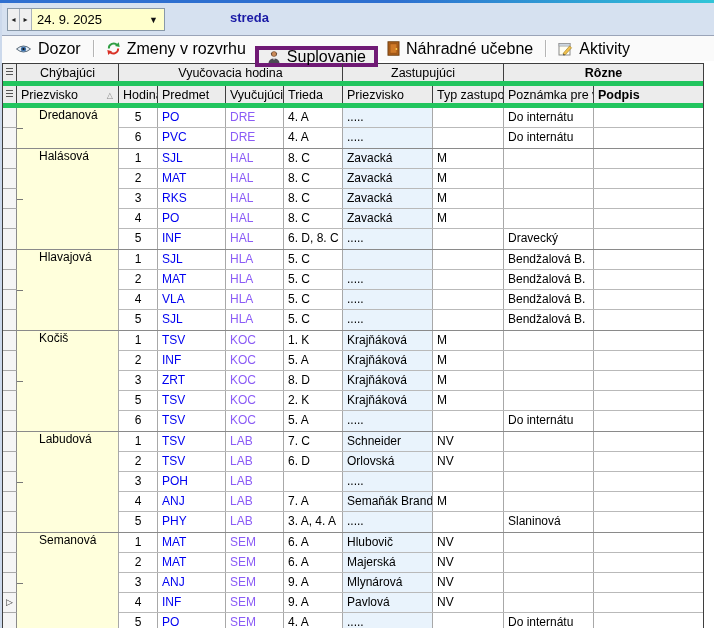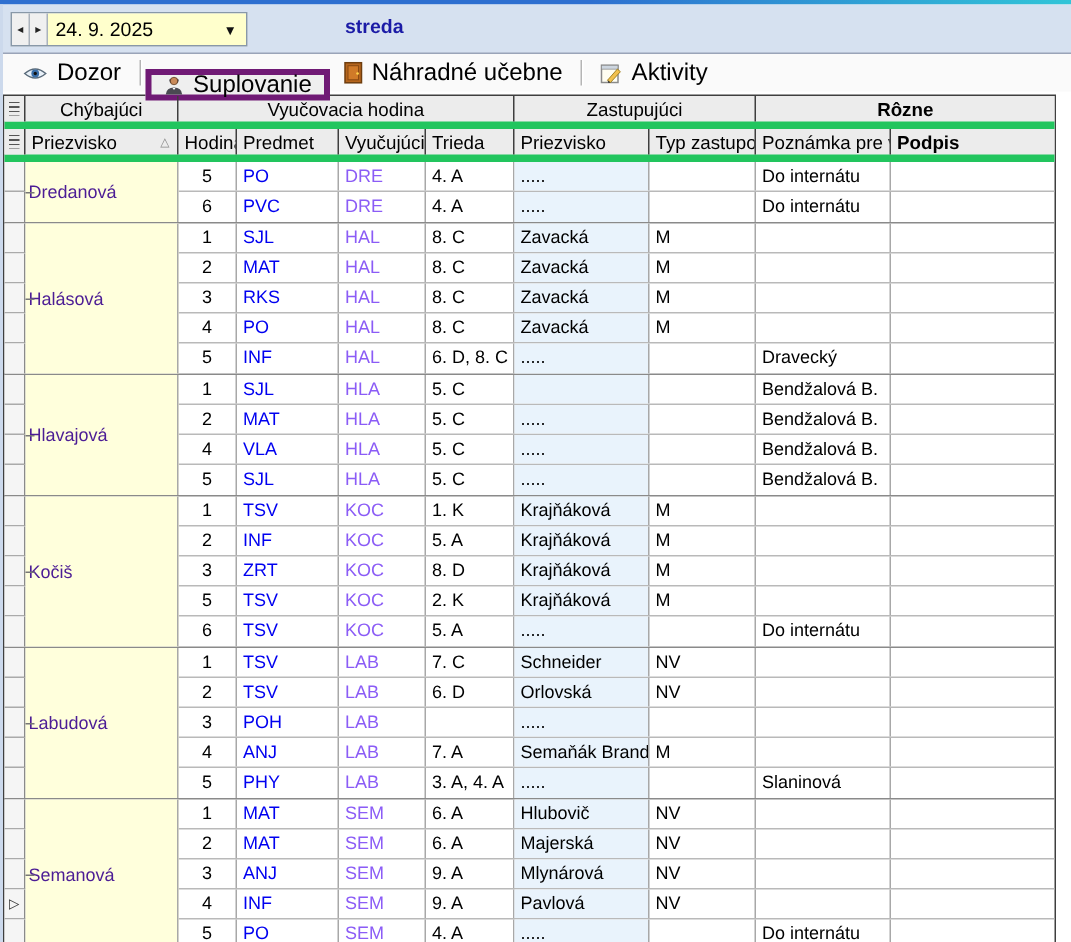--- a/index.html
+++ b/index.html
@@ -58,22 +58,22 @@
   .group { display:flex; border-bottom:1px solid #8a8a8a; }
   .group:last-child { border-bottom:none; }
   .gutter-col { width:14px; display:flex; flex-direction:column; }
   .gutter-cell { flex:0 0 20px; background:#f5f5f5; border-right:1px solid #8a8a8a;
                  border-bottom:1px solid #aaa; position:relative;
                  display:flex; align-items:center; justify-content:center; }
   .gutter-col .gutter-cell:last-child { border-bottom:none; }
   .rowmarker { font-size:9px; color:#333; line-height:1; }
 
   .absent-cell { width:102px; background:#ffffdc; border-right:1px solid #a8a8a8;
-                 display:flex; align-items:center; padding-left:2px; position:relative;
-                 font-size:12px; color:#4c1d95; }
+                 display:flex; align-items:flex-start; padding-left:22px; position:relative;
+                 font-size:12px; color:#000000; }
   .absent-cell::before { content:""; position:absolute; left:0; top:50%; width:6px;
                          height:1px; background:#777; }
   .rows { flex:1; display:flex; flex-direction:column; }
   .row { display:flex; height:20px; border-bottom:1px solid #b9b9b9; }
   .rows .row:last-child { border-bottom:none; }
   .cell { border-right:1px solid #a8a8a8; font-size:12px; line-height:19px;
           white-space:nowrap; overflow:hidden; padding-left:4px; color:#000; }
   .cell:last-child { border-right:none; }
   .cell.c-hod { text-align:center; padding-left:0; }
   .cell.c-pred { color:#0000f0; }
@@ -103,20 +103,31 @@
     <span>
       <svg width="17" height="12" viewBox="0 0 16 12">
           <path d="M1 6 Q8 0 15 6 Q8 12 1 6Z" fill="#e8f0f8" stroke="#5a6b7a"></path>
           <circle cx="8" cy="6" r="2.6" fill="#3a6ea8"></circle>
           <circle cx="8" cy="6" r="1.1" fill="#111"></circle>
         </svg>
     </span>
     <span>Dozor</span>
   </div>
   <div class="tab-sep"></div>
+  <div class="tab">
+    <span>
+      <svg width="15" height="15" viewBox="0 0 16 16">
+          <path d="M3 8 A5.2 5 0 0 1 12 4.4" fill="none" stroke="#2f9e44" stroke-width="2"></path>
+          <polygon points="13.6,1.2 14.6,6.4 9.6,5.2" fill="#2f9e44"></polygon>
+          <path d="M13 8 A5.2 5 0 0 1 4 11.6" fill="none" stroke="#d93025" stroke-width="2"></path>
+          <polygon points="2.4,14.8 1.4,9.6 6.4,10.8" fill="#d93025"></polygon>
+        </svg>
+    </span>
+    <span>Zmeny v rozvrhu</span>
+  </div>
   <div class="tab active">
     <span>
       <svg width="14" height="14" viewBox="0 0 14 14">
           <path d="M3.8 3.2 Q7 0.6 10.2 3.2 L9.6 5.4 Q7 4.4 4.4 5.4Z" fill="#3a3a42"></path>
           <circle cx="7" cy="4" r="2.5" fill="#c98a5a" stroke="#5a3a20" stroke-width="0.5"></circle>
           <path d="M1.5 13 Q2 8.4 7 8.4 Q12 8.4 12.5 13 Z" fill="#4a4a52"></path>
           <path d="M6 8.6 L7 10 L8 8.6 Z" fill="#fff"></path>
         </svg>
     </span>
     <span>Suplovanie</span>

